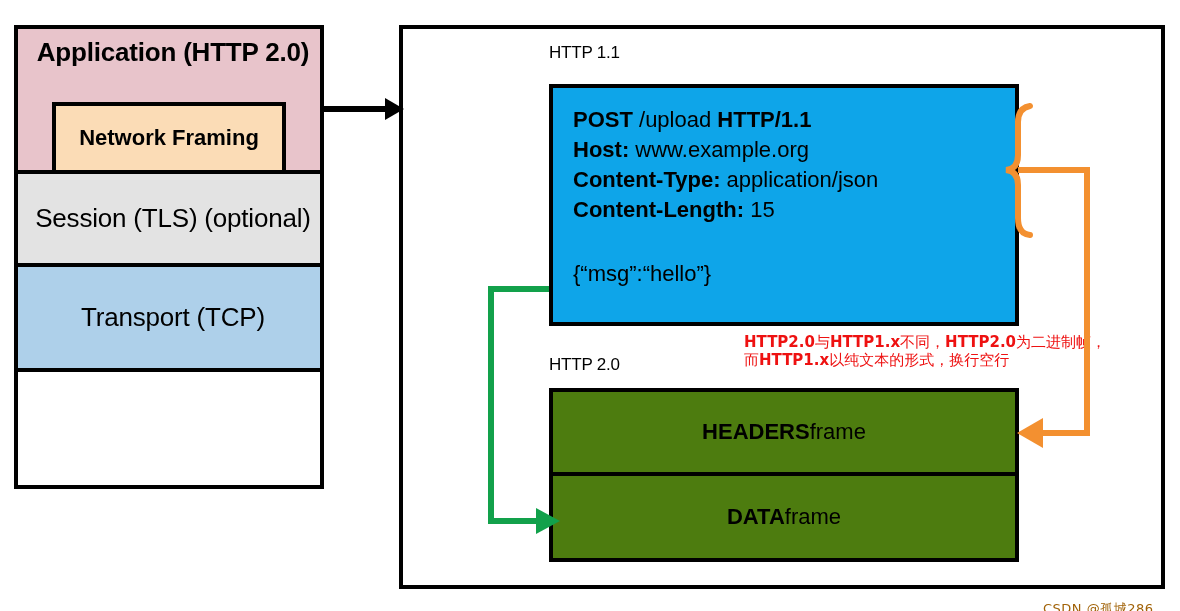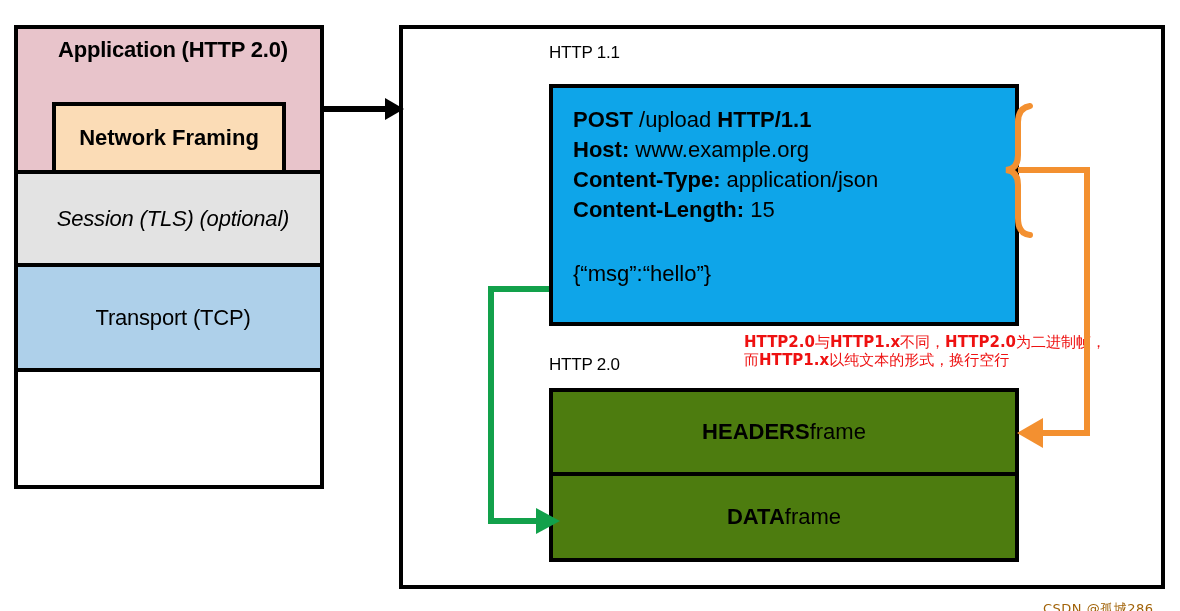--- a/index.html
+++ b/index.html
@@ -7,28 +7,28 @@
     width:1180px;height:611px;position:relative;overflow:hidden;
     font-family:"Liberation Sans","DejaVu Sans",sans-serif;
     color:#000;
   }
   .abs{position:absolute;box-sizing:border-box;}
 
   
   #stack{left:14px;top:25px;width:310px;height:464px;border:4px solid #000;}
   .layer{position:absolute;left:0;width:100%;box-sizing:border-box;
          display:flex;align-items:center;justify-content:center;text-align:center;}
-  .layer-label{font-size:22px;letter-spacing:-.2px;padding-left:8px;}
+  .layer-label{font-size:26px;letter-spacing:-.2px;padding-left:8px;}
   #layer-app   {top:0;height:145px;background:#e8c4cb;border-bottom:4px solid #000;}
   #layer-app .layer-label{font-weight:bold;position:absolute;top:8px;left:0;right:0;}
   #binary-framing{position:absolute;left:34px;right:34px;bottom:0;height:64px;
       background:#fbdcb6;border:4px solid #000;border-bottom:none;
       display:flex;align-items:center;justify-content:center;
       font-weight:bold;font-size:22px;}
-  #layer-session {top:145px;height:93px;background:#e3e3e3;border-bottom:4px solid #000;font-style:italic;}
+  #layer-session {top:145px;height:93px;background:#e3e3e3;border-bottom:4px solid #000;}
   #layer-transport{top:238px;height:105px;background:#aed0ea;border-bottom:4px solid #000;}
   #layer-network {top:343px;height:113px;background:#b6e0c2;}
 
   
   #panel{left:399px;top:25px;width:766px;height:564px;border:4px solid #000;}
 
   .caption{font-size:17px;letter-spacing:-.2px;}
   #http11-caption{left:549px;top:43px;}
   #http20-caption{left:549px;top:355px;}
 

